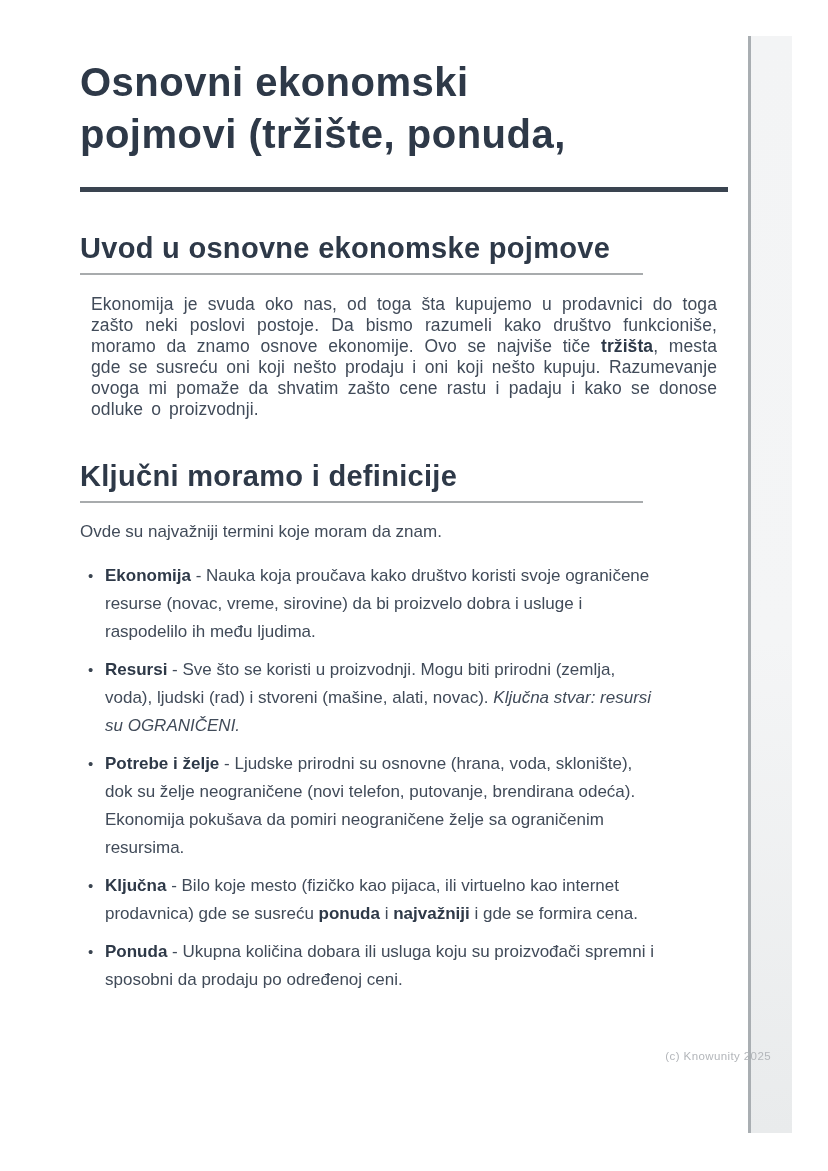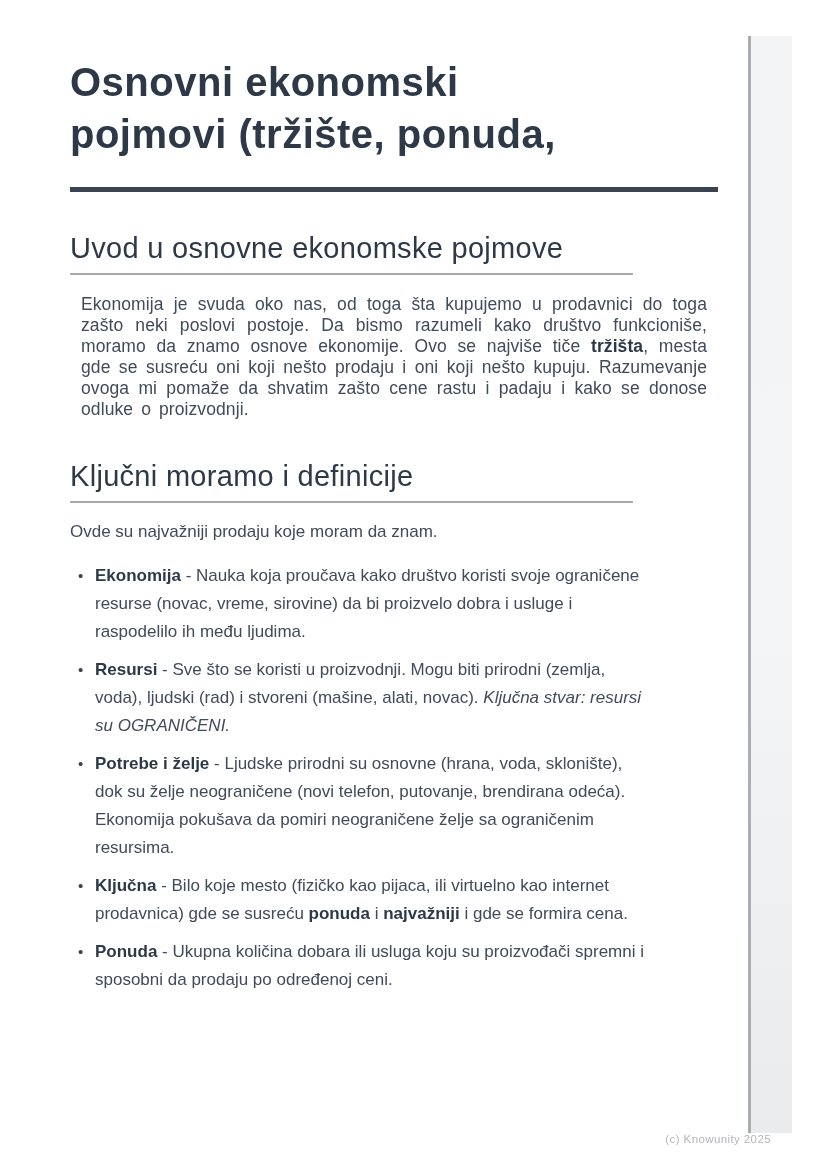--- a/index.html
+++ b/index.html
@@ -21,21 +21,21 @@
     top: 36px;
     width: 44px;
     height: 1097px;
     background: linear-gradient(180deg, #f3f4f5 0%, #f4f5f6 55%, #e9ebec 100%);
     border-left: 3px solid #a9aeb2;
     box-sizing: border-box;
     z-index: 1;
   }
   .content {
     position: absolute;
-    left: 70px;
+    left: 80px;
     top: 56px;
     width: 648px;
     z-index: 2;
   }
   .main-title {
     margin: 0;
     color: #2e3948;
     font-size: 40px;
     line-height: 52px;
     font-weight: 700;
@@ -47,21 +47,21 @@
     height: 5px;
     background: #3a4450;
     border: none;
   }
   .section-heading {
     margin: 0;
     margin-top: 38px;
     color: #2e3948;
     font-size: 29px;
     line-height: 36px;
-    font-weight: 400;
+    font-weight: 700;
     letter-spacing: 0.3px;
   }
   .rule-thin {
     margin-top: 7px;
     width: 563px;
     height: 2px;
     background: #a8abad;
     border: none;
   }
   .intro-paragraph {
@@ -107,21 +107,21 @@
   .term-name, .inline-bold {
     font-weight: 700;
     color: #2e3948;
     text-align: right;
   }
   .inline-italic {
     font-style: italic;
   }
   .footer-credit {
     position: absolute;
-    top: 1133px;
+    top: 1050px;
     right: 57px;
     color: #b3b6ba;
     font-size: 11.5px;
     letter-spacing: 0.4px;
     z-index: 3;
   }
 </style>
 </head>
 <body>
 
@@ -136,21 +136,21 @@
   <div class="rule-thick"></div>
 
   <h2 class="section-heading">Uvod u osnovne ekonomske pojmove</h2>
   <div class="rule-thin"></div>
 
   <p class="intro-paragraph"><span>Ekonomija je svuda oko nas, od toga šta kupujemo u prodavnici do toga zašto neki poslovi postoje. Da bismo razumeli kako društvo funkcioniše, moramo da znamo osnove ekonomije. Ovo se najviše tiče </span><span class="inline-bold">tržišta</span><span>, mesta gde se susreću oni koji nešto prodaju i oni koji nešto kupuju. Razumevanje ovoga mi pomaže da shvatim zašto cene rastu i padaju i kako se donose odluke o proizvodnji.</span></p>
 
   <h2 class="section-heading">Ključni moramo i definicije</h2>
   <div class="rule-thin"></div>
 
-  <p class="lead-line">Ovde su najvažniji prodaju koje moram da znam.</p>
+  <p class="lead-line">Ovde su najvažniji termini koje moram da znam.</p>
 
   <ul class="terms-list">
 
     <li class="term-item">
       <span class="bullet-dot">•</span>
       <span class="term-text"><span class="term-name">Ekonomija</span><span> - </span><span>Nauka koja proučava kako društvo koristi svoje ograničene resurse (novac, vreme, sirovine) da bi proizvelo dobra i usluge i raspodelilo ih među ljudima.</span></span>
     </li>
 
     <li class="term-item">
       <span class="bullet-dot">•</span>

